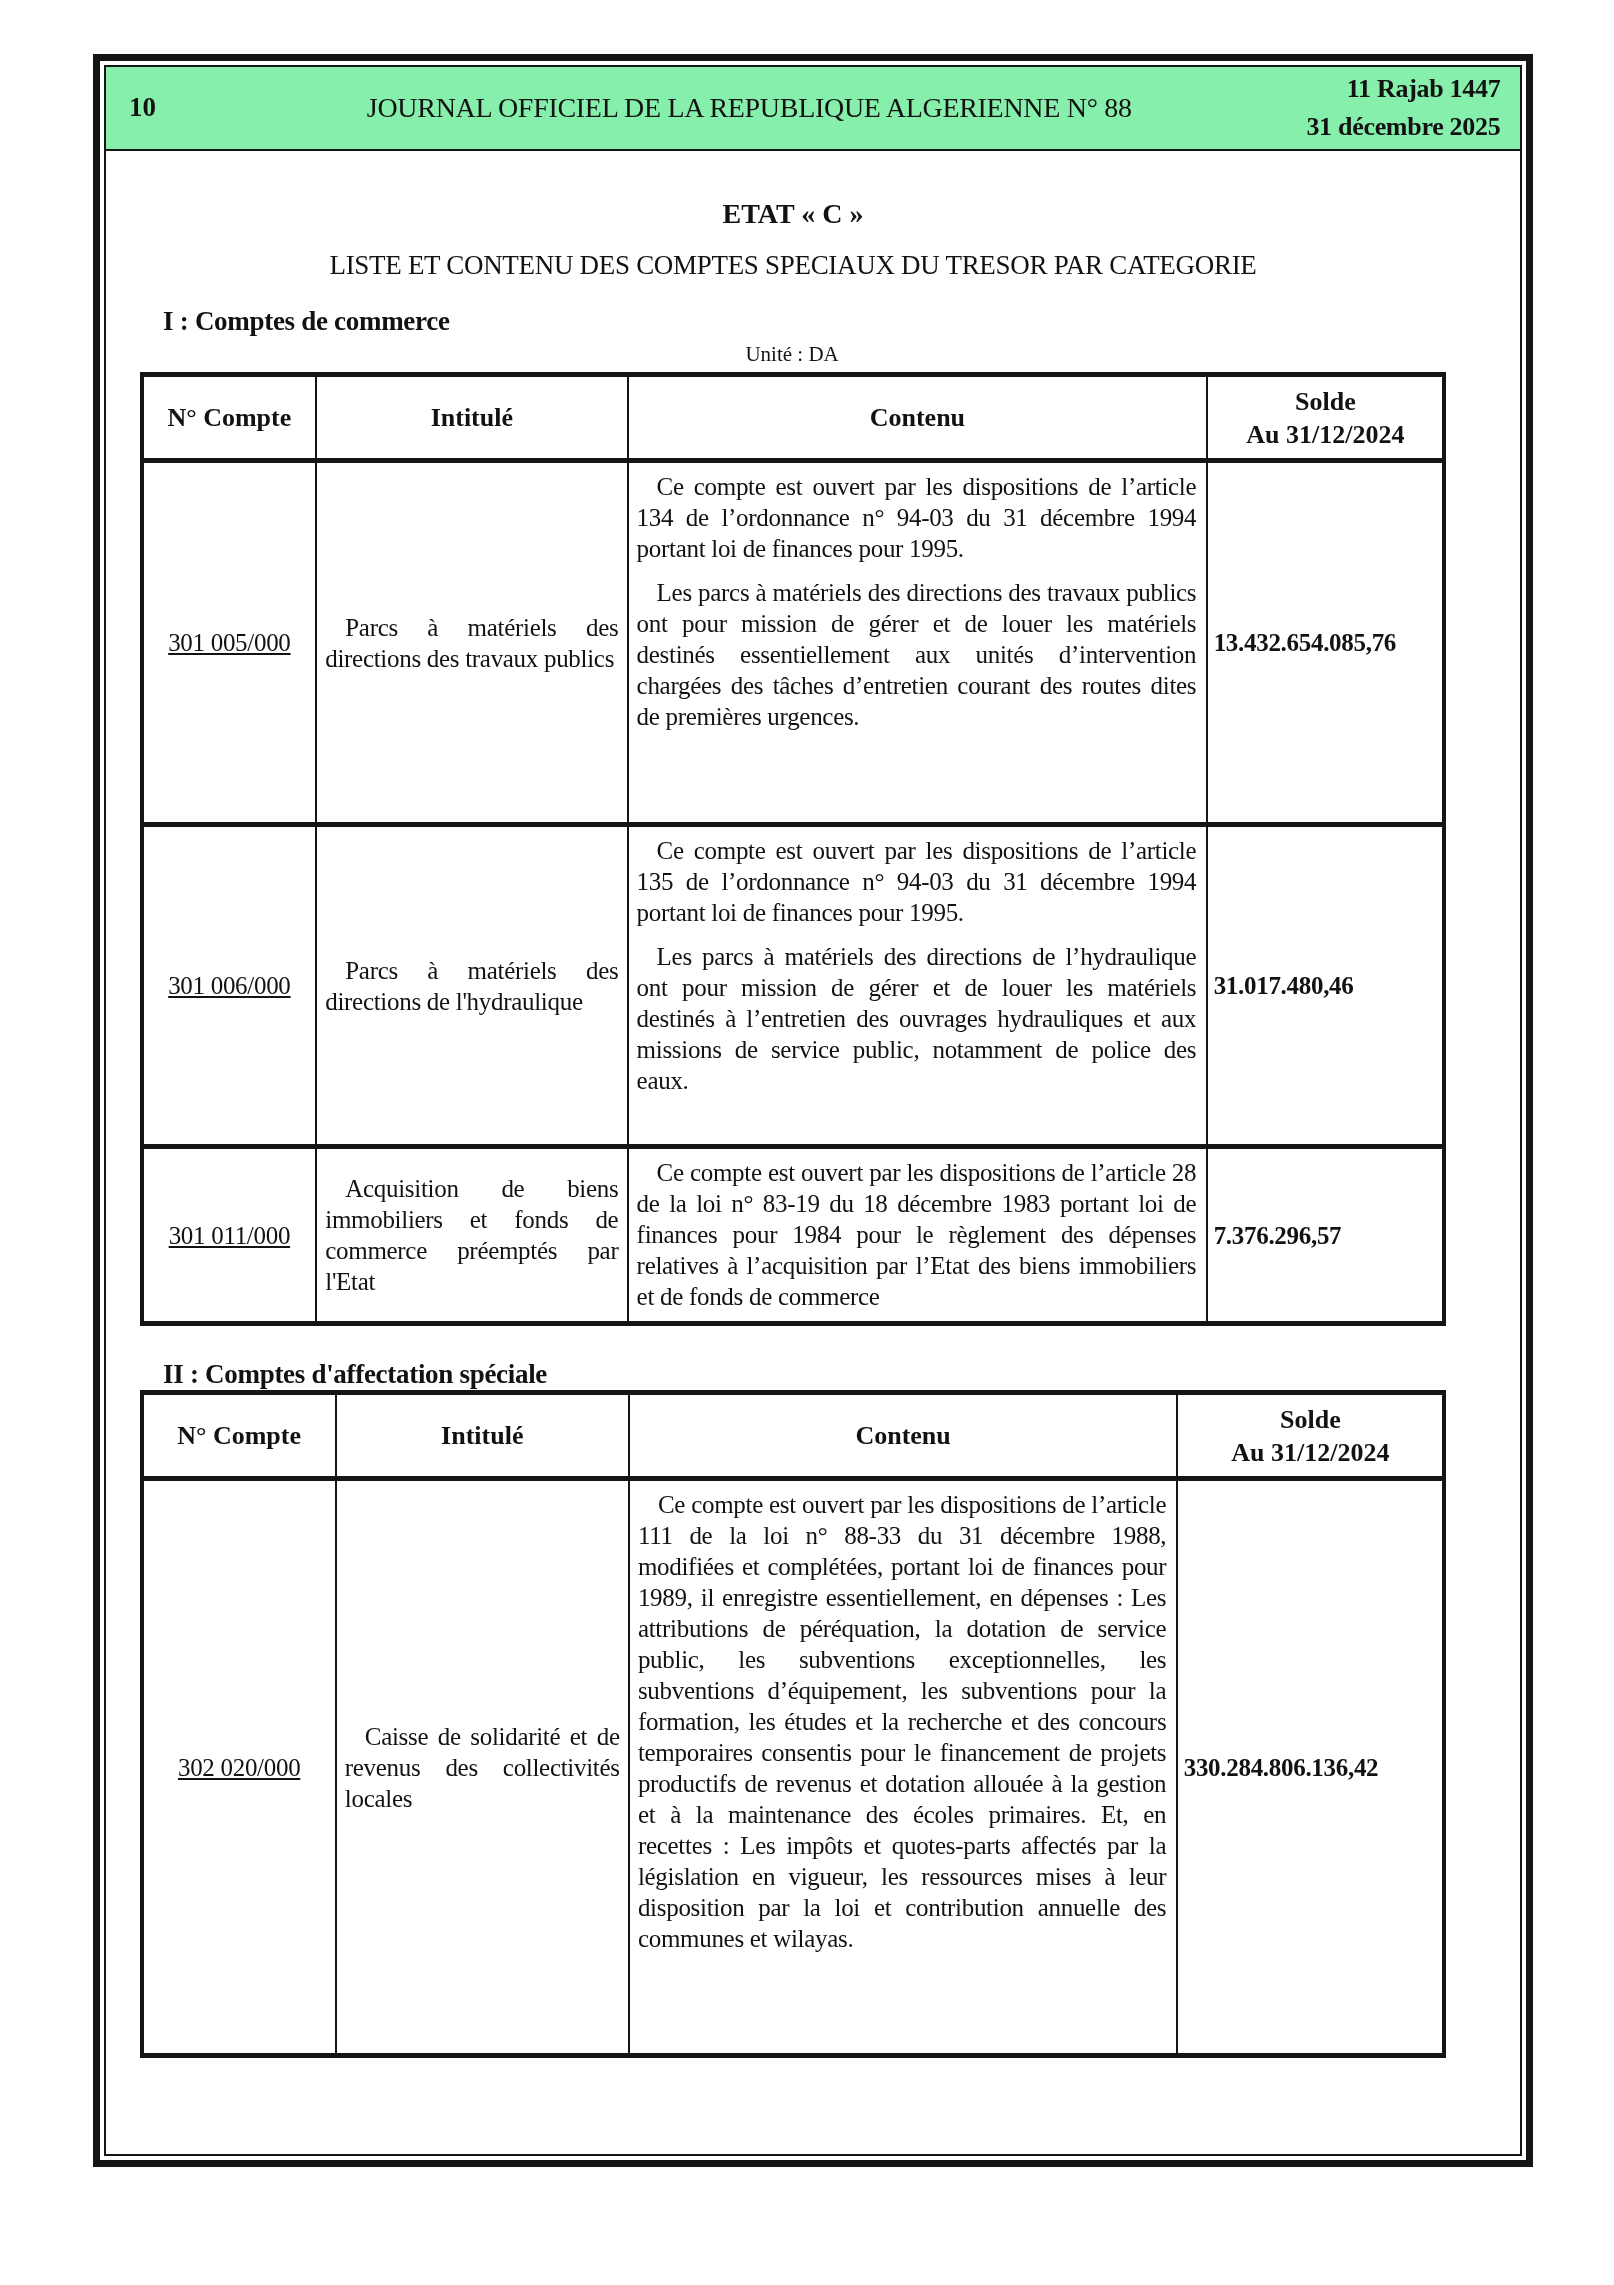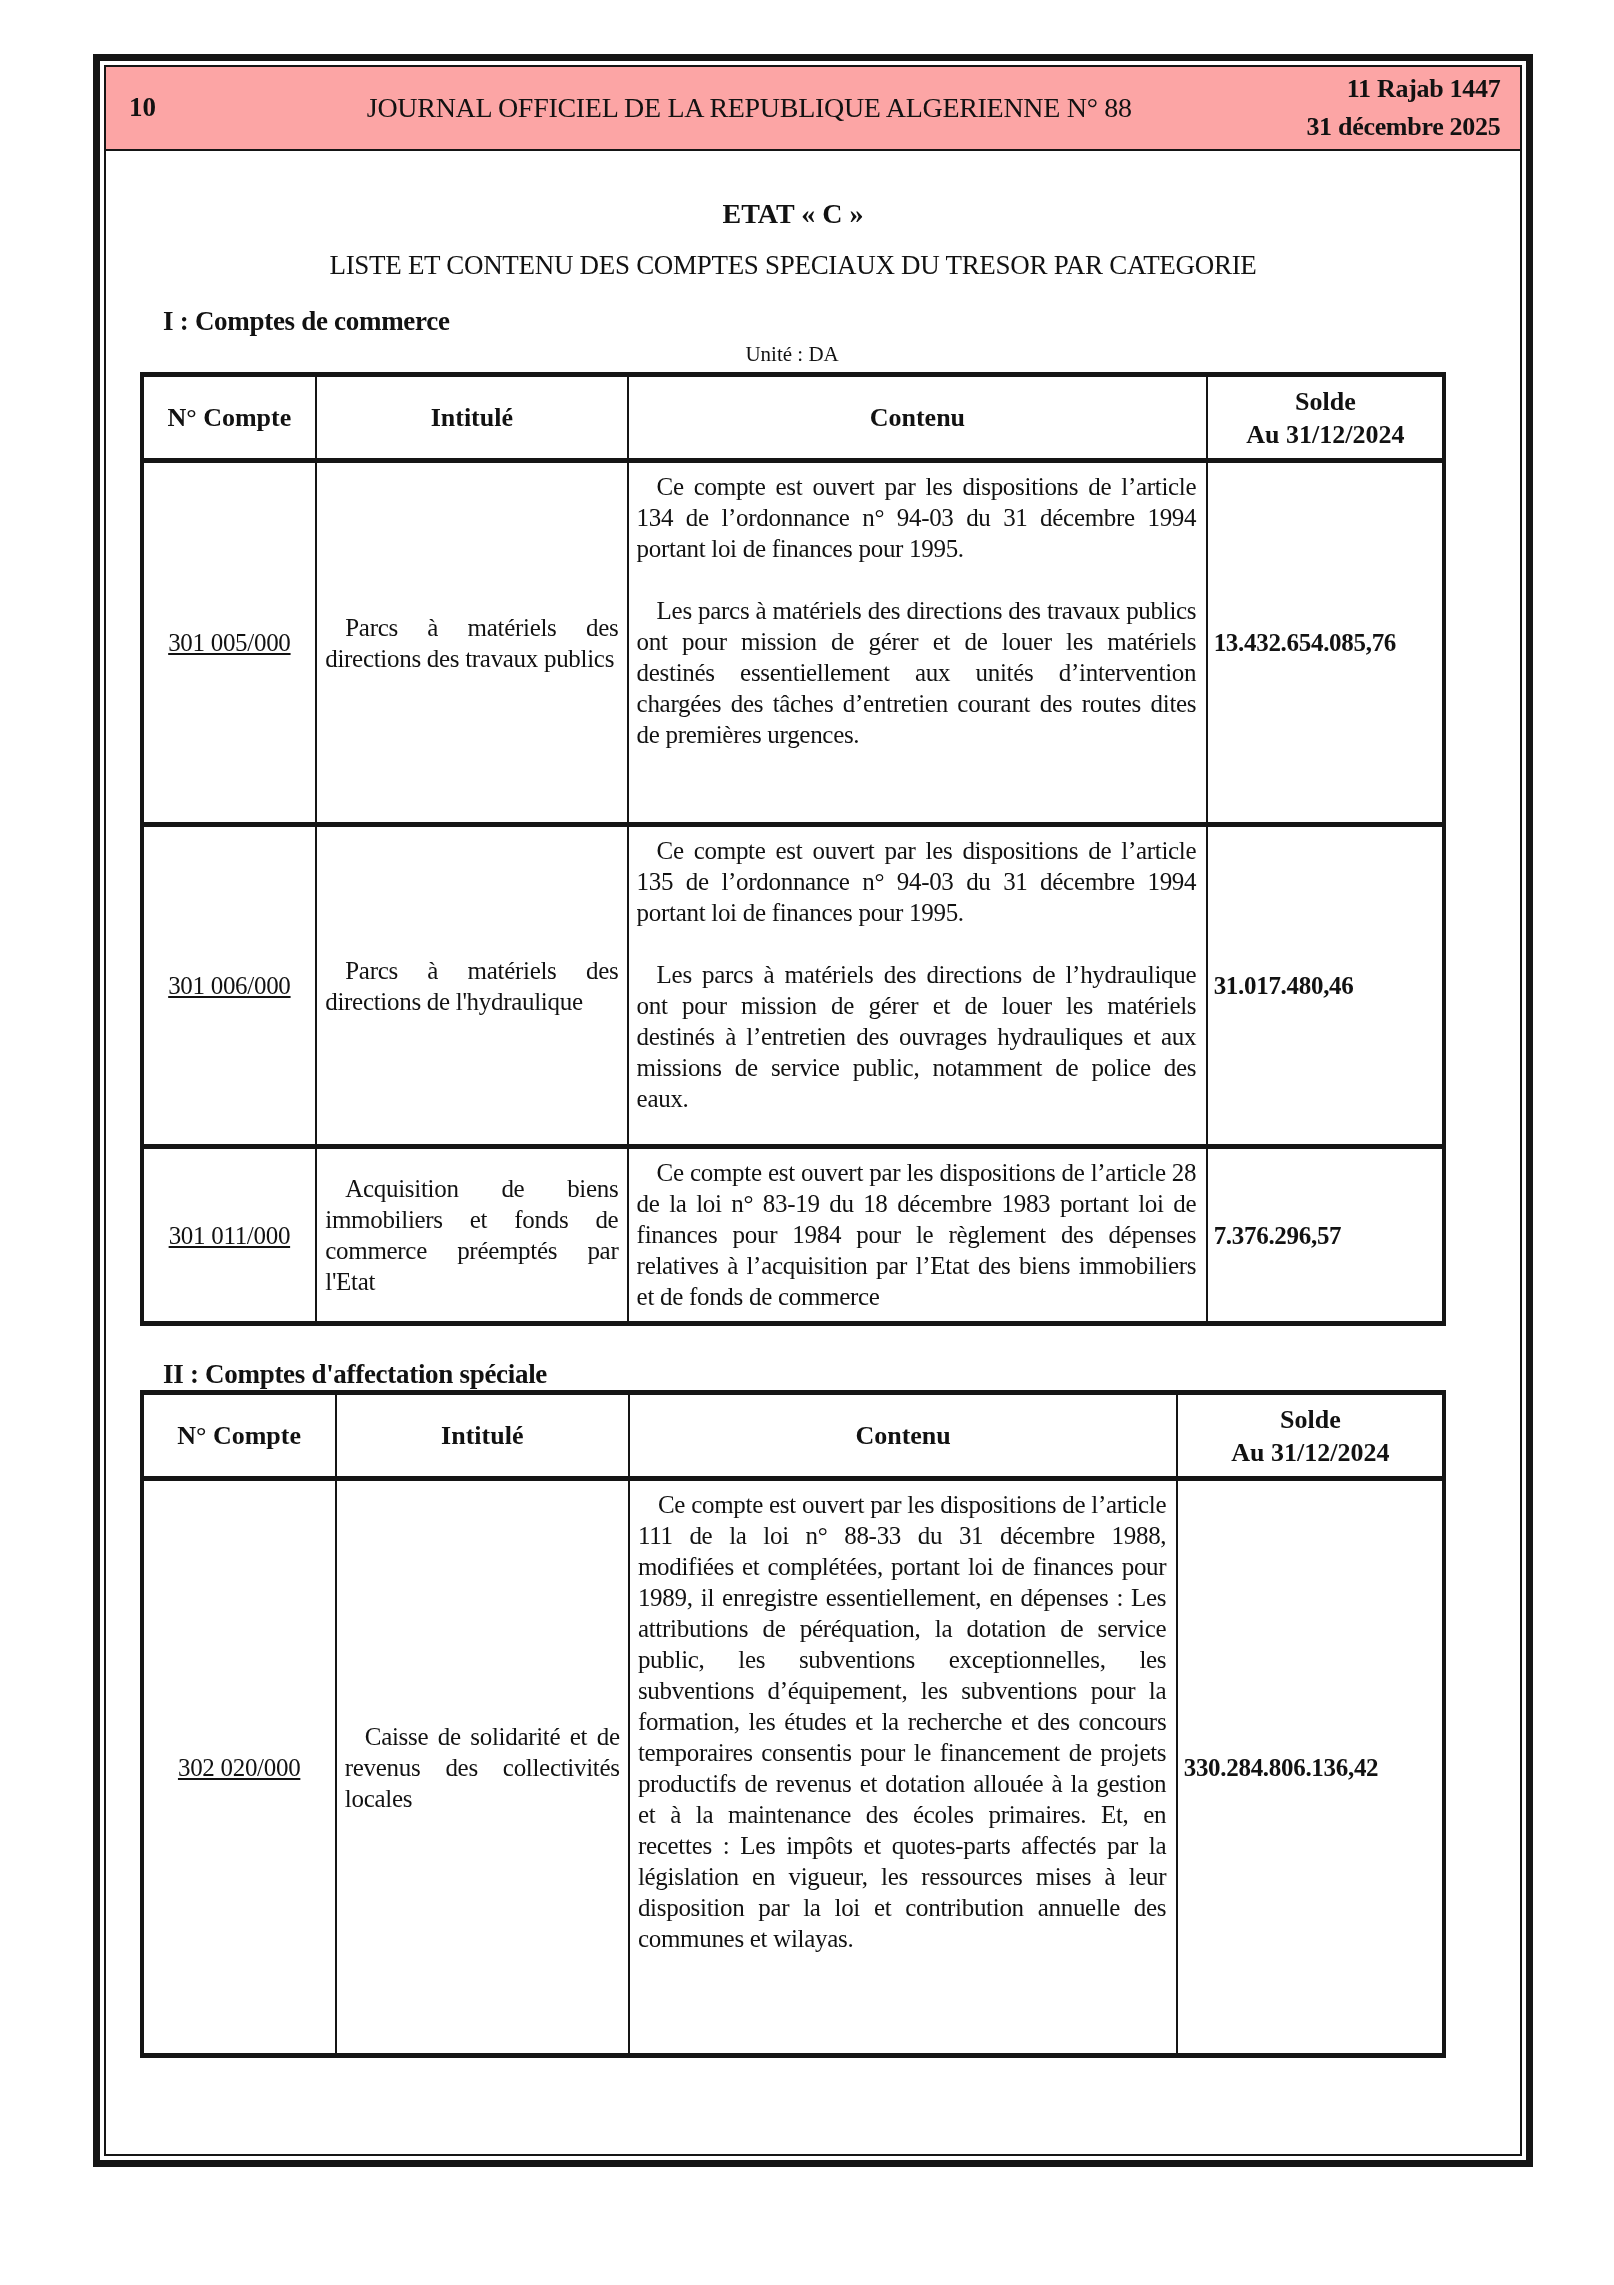--- a/index.html
+++ b/index.html
@@ -11,21 +11,21 @@
   .frame-outer{
     position:absolute;left:93px;top:54px;width:1440px;height:2113px;
     box-sizing:border-box;border:7.2px solid #151515;padding:3.6px;background:#fff;
   }
   .frame-inner{
     width:100%;height:100%;box-sizing:border-box;border:2.7px solid #151515;
     display:flex;flex-direction:column;overflow:hidden;
   }
   
   .band{
-    background:#fca5a5;border-bottom:2.7px solid #151515;height:84px;flex:0 0 84px;
+    background:#86efac;border-bottom:2.7px solid #151515;height:84px;flex:0 0 84px;
     display:flex;align-items:center;box-sizing:border-box;padding:0 20px 0 23.5px;justify-content:center;
   }
   .band .pagenum{font-weight:bold;font-size:27px;width:100px;}
   .band .jtitle{flex:1;text-align:center;font-weight:normal;font-size:28px;letter-spacing:-0.3px;}
   .band .dates{width:231px;text-align:right;font-weight:bold;font-size:26px;line-height:38px;letter-spacing:-0.3px;}
   
   .content{flex:1;box-sizing:border-box;padding:0 74px 0 34px;}
   .etat-title{margin-top:47px;text-align:center;font-weight:bold;font-size:28px;}
   .etat-subtitle{margin-top:20px;text-align:center;font-size:27px;letter-spacing:-0.3px;}
   .section-heading{margin:25px 0 0 23.5px;font-weight:bold;font-size:27px;letter-spacing:-0.3px;}
@@ -39,21 +39,21 @@
     border-top:5.4px solid #151515;border-bottom:5.4px solid #151515;
     box-sizing:border-box;
   }
   th{font-weight:bold;font-size:26px;text-align:center;vertical-align:middle;line-height:33px;padding:5.4px 3.6px;}
   td{font-size:25px;line-height:31px;letter-spacing:-0.3px;}
   td.compte{text-align:center;vertical-align:middle;padding:3.6px 5.4px;text-decoration:underline;}
   td.intitule{vertical-align:middle;text-align:justify;padding:3.6px 8.1px;}
   td.intitule p{margin:0;text-indent:20px;}
   td.contenu{vertical-align:top;text-align:justify;padding:7.2px 10px 7.2px 8.1px;}
   td.contenu p{margin:0;text-indent:20px;}
-  td.contenu p + p{margin-top:31px;}
+  td.contenu p + p{margin-top:13px;}
   td.solde{text-align:left;vertical-align:middle;padding:3.6px 5.4px;font-weight:bold;}
   tr.hrow{height:86px;}
   tr.r-tall{height:364px;}
   tr.r-mid{height:322px;}
   tr.r-short{height:177px;}
   tr.r-xl{height:577px;}
 </style>
 </head>
 <body>
 

